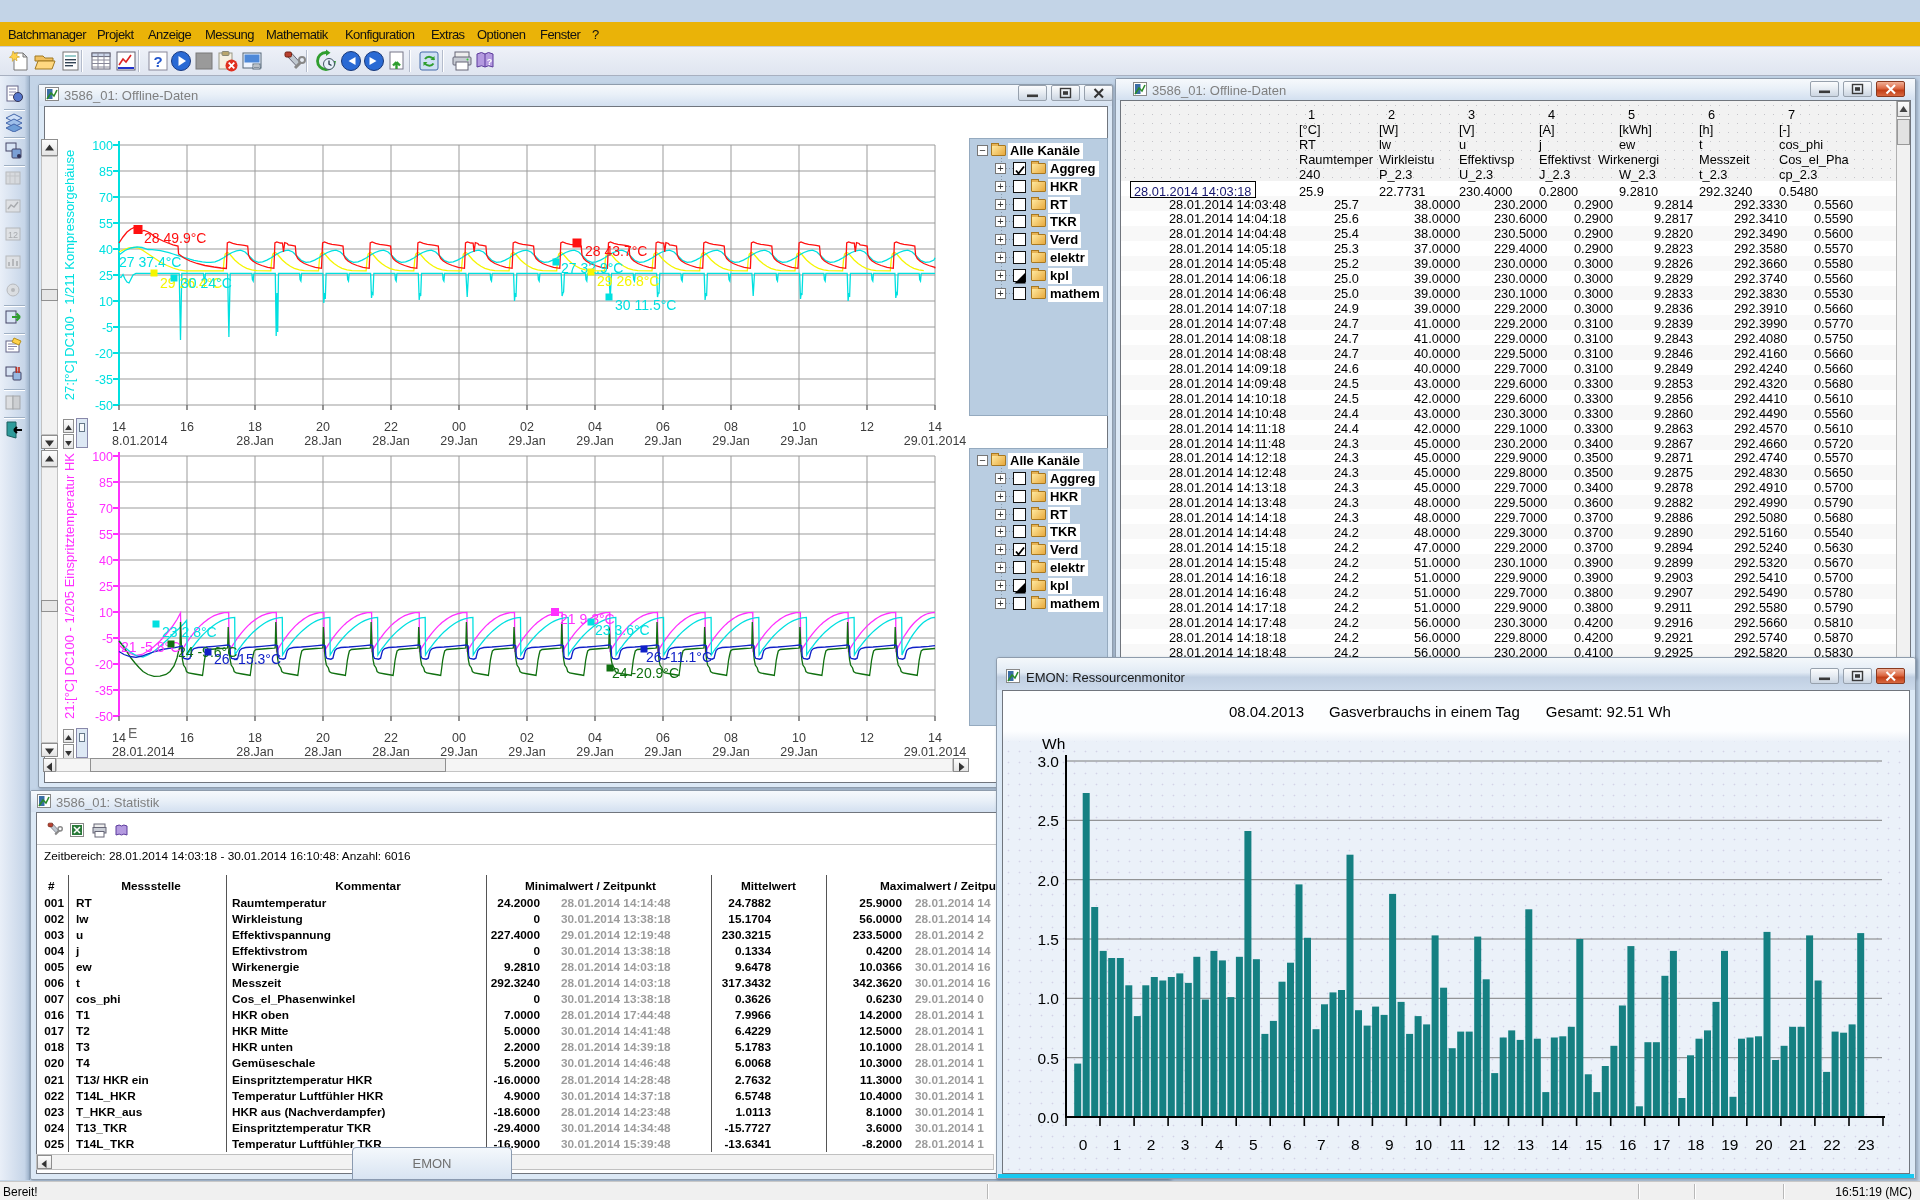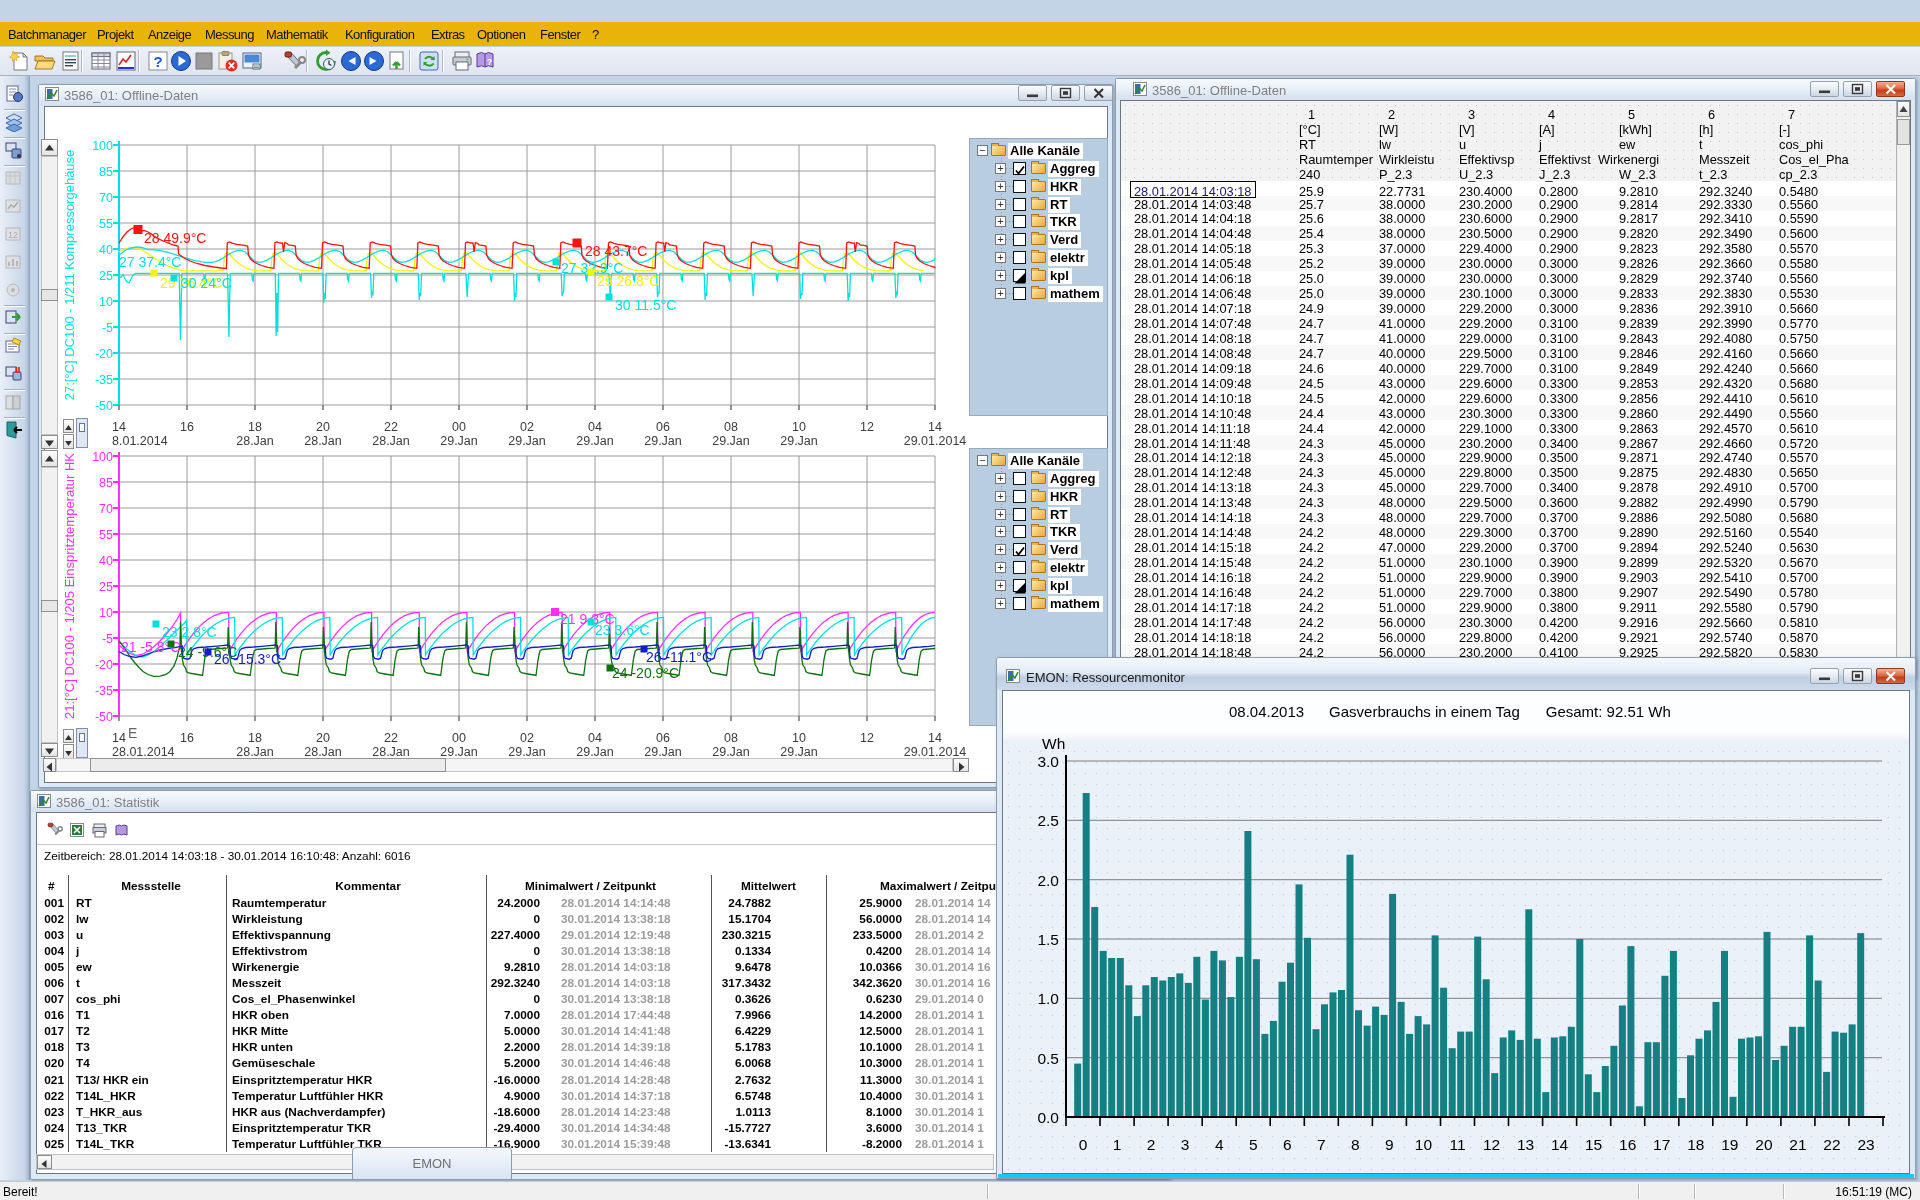--- a/index.html
+++ b/index.html
@@ -12,21 +12,21 @@
 .tbi { position:absolute; top:2px; width:24px; height:24px; }
 .tbsep { position:absolute; top:3px; width:2px; height:22px; border-left:1px solid #b4bccc; border-right:1px solid #fff; }
 .lti { position:absolute; left:4px; width:20px; height:20px; }
 .ltsep { position:absolute; left:4px; width:21px; height:1px; background:#9fb0c4; box-shadow:0 1px 0 #fff; }
 .trow { position:absolute; height:17px; }
 .expbox { position:absolute; width:11px; height:11px; background:#fff; border:1px solid #777; font-size:11px; line-height:9px; text-align:center; color:#333; }
 .cbox { position:absolute; width:13px; height:13px; background:#fff; border:1.5px solid #111; }
 .folder { position:absolute; width:15px; height:11px; background:linear-gradient(135deg,#ffe9a0,#e8a93c); border:1px solid #a87820; border-radius:1px; }
 .folder:before { content:""; position:absolute; left:-1px; top:-3px; width:6px; height:2px; background:#e8b455; border:1px solid #a87820; border-bottom:none; }
 .tlabel { position:absolute; top:-1px; font-size:13px; font-weight:bold; color:#000; background:#fff; padding:0 3px 1px 2px; white-space:nowrap; }
-.tcol { position:absolute; font-size:12.8px; line-height:14.93px; white-space:pre; color:#000; }
+.tcol { position:absolute; font-size:12.8px; line-height:14.93px; white-space:pre; color:#000;margin-left:35px; }
 .scol { position:absolute; top:895px; font-size:11.8px; line-height:16.05px; font-weight:bold; white-space:pre; }
 .ssep { position:absolute; top:2px; height:15px; width:1px; background:#b8b8b8; box-shadow:1px 0 0 #fff; }
 </style></head><body>
 <div id="root">
     <div class="abs" style="left:0;top:22px;width:1920px;height:24px;background:#eab308">
       <span class="menuitem" style="left:8px">Batchmanager</span>
       <span class="menuitem" style="left:97px">Projekt</span>
       <span class="menuitem" style="left:148px">Anzeige</span>
       <span class="menuitem" style="left:205px">Messung</span>
       <span class="menuitem" style="left:266px">Mathematik</span>

